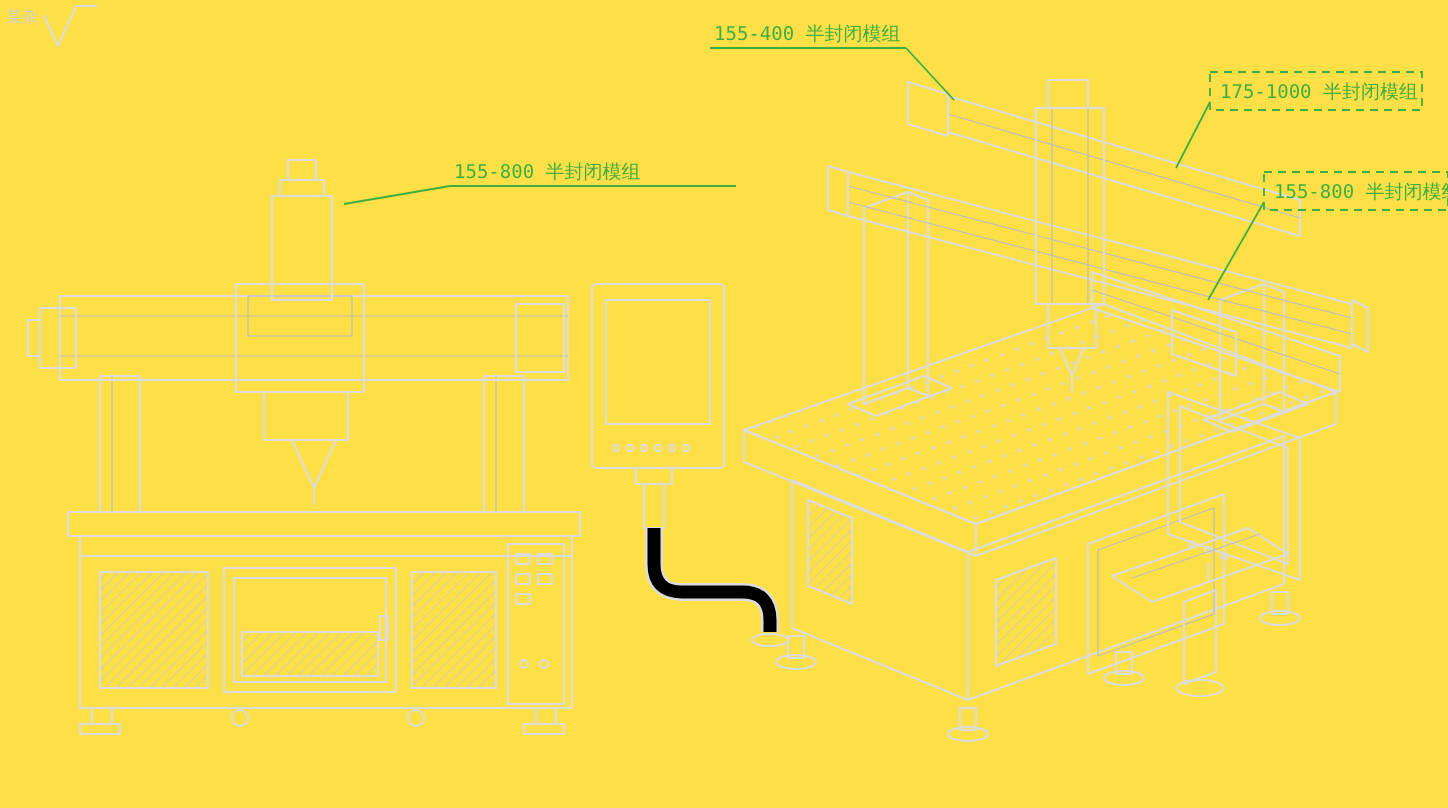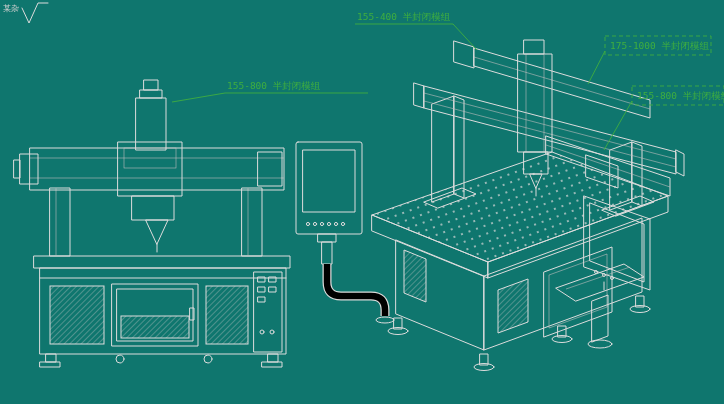--- a/index.html
+++ b/index.html
@@ -1,16 +1,16 @@
 <!DOCTYPE html>
 <html><head>
 <meta charset="utf-8">
 <style>
   html,body{margin:0;padding:0;background:#000;}
-  .canvas{position:relative;width:724px;height:404px;background:#0f766e;overflow:hidden;
+  .canvas{position:relative;width:724px;height:404px;background:#fde047;overflow:hidden;
           font-family:"DejaVu Sans Mono",monospace;}
   svg{display:block;}
   .s    {stroke:#dcdcdc;fill:none;stroke-width:1;stroke-linejoin:round;stroke-linecap:round;}
   .sthin{stroke:#bdbdbd;fill:none;stroke-width:.6;}
   .hatch{fill:url(#hatch);stroke:#dcdcdc;stroke-width:1;}
   .dots {fill:url(#dots);stroke:#dcdcdc;stroke-width:1;}
   .g    {stroke:#3fae3f;fill:none;stroke-width:.9;}
   .gd   {stroke:#3fae3f;fill:none;stroke-width:.9;stroke-dasharray:4 3;}
   text.ann{font-family:"DejaVu Sans Mono",monospace;font-size:9.5px;fill:#3fae3f;}
   text.corner{font-family:"DejaVu Sans Mono",monospace;font-size:8px;fill:#cfcfcf;}

